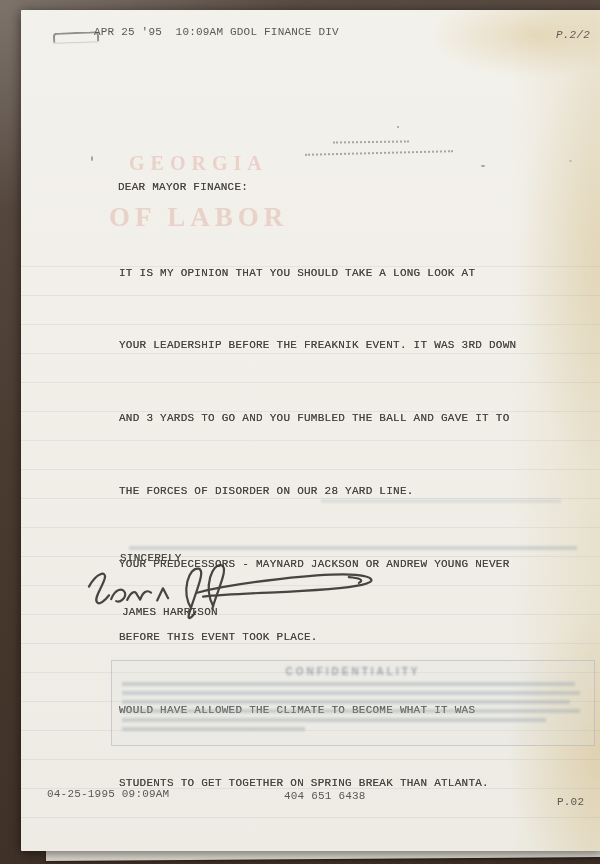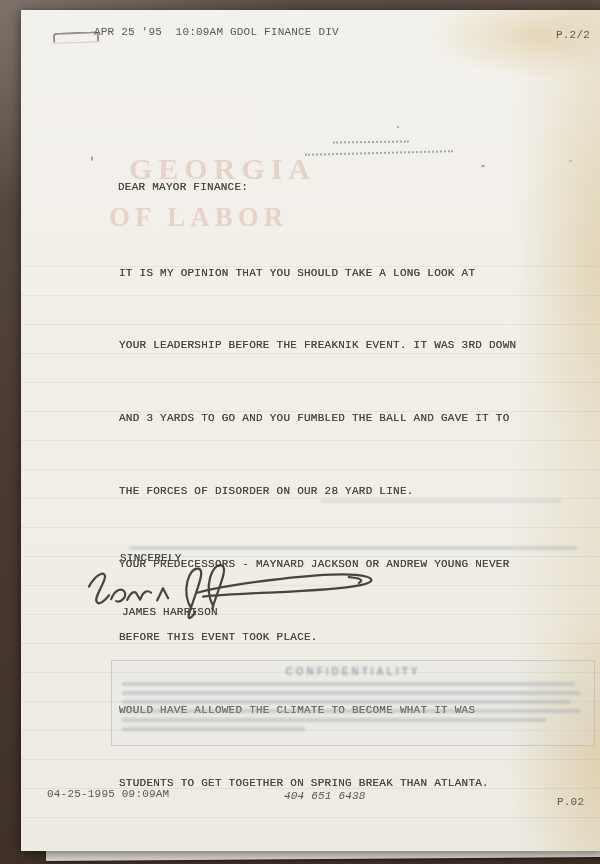--- a/index.html
+++ b/index.html
@@ -29,34 +29,34 @@
     position:absolute;left:0;right:0;top:228px;height:600px;pointer-events:none;
     background:repeating-linear-gradient(180deg, rgba(0,0,0,0) 0 28px, rgba(125,135,155,.12) 28px 29px);
   }
   .staple{
     position:absolute;left:32px;top:22px;width:42px;height:8px;
     border:2.5px solid #94918a;border-bottom:none;border-radius:4px 4px 0 0;
     transform:rotate(-2deg);box-shadow:0 1px 1px rgba(0,0,0,.15);
   }
   .faxline{position:absolute;color:#5b5853;font-size:11px;letter-spacing:.2px;white-space:pre;}
   .hdr-left{left:73px;top:16px;text-align:center;}
-  .hdr-right{left:535px;top:19px;}
+  .hdr-right{left:535px;top:19px;font-style:italic;}
   .ft-date{left:26px;top:778px;}
-  .ft-phone{left:263px;top:780px;font-style:italic;}
+  .ft-phone{left:263px;top:780px;}
   .ft-page{left:536px;top:786px;}
   .type{position:absolute;color:#45433e;font-size:11px;letter-spacing:.25px;white-space:pre;
         text-shadow:0 0 .5px rgba(66,64,60,.7);}
   .recipient{left:96px;top:101px;line-height:13.5px;}
   .salutation{left:97px;top:171px;}
   .body-block{left:98px;top:202px;line-height:24.3px;}
   .closing{left:99px;top:542px;}
   .signer{left:101px;top:596px;}
   .wm{position:absolute;font-family:"Liberation Serif","DejaVu Serif",serif;font-weight:bold;
       color:rgba(213,152,138,.34);filter:blur(.7px);white-space:pre;}
-  .wm1{left:108px;top:142px;font-size:30px;letter-spacing:6px;}
+  .wm1{left:108px;top:142px;font-size:20px;letter-spacing:6px;}
   .wm2{left:70px;top:165px;font-size:27px;letter-spacing:4px;}
   .wm3{left:88px;top:192px;font-size:27px;letter-spacing:5px;}
   .stamp-row{position:absolute;border-top:2px dotted rgba(104,104,112,.55);filter:blur(.4px);}
   .stamp-row1{left:312px;top:131px;width:76px;transform:rotate(-.8deg);}
   .stamp-row2{left:284px;top:142px;width:148px;transform:rotate(-1.4deg);}
   .speck{position:absolute;background:rgba(90,90,96,.55);border-radius:50%;}
   .sig{position:absolute;left:62px;top:550px;transform:rotate(-1deg);}
   .bleed-line{position:absolute;background:rgba(156,163,176,.35);filter:blur(1px);height:4px;}
   .bl1{left:108px;top:536px;width:448px;}
   .bl2{left:300px;top:489px;width:240px;opacity:.6;}

